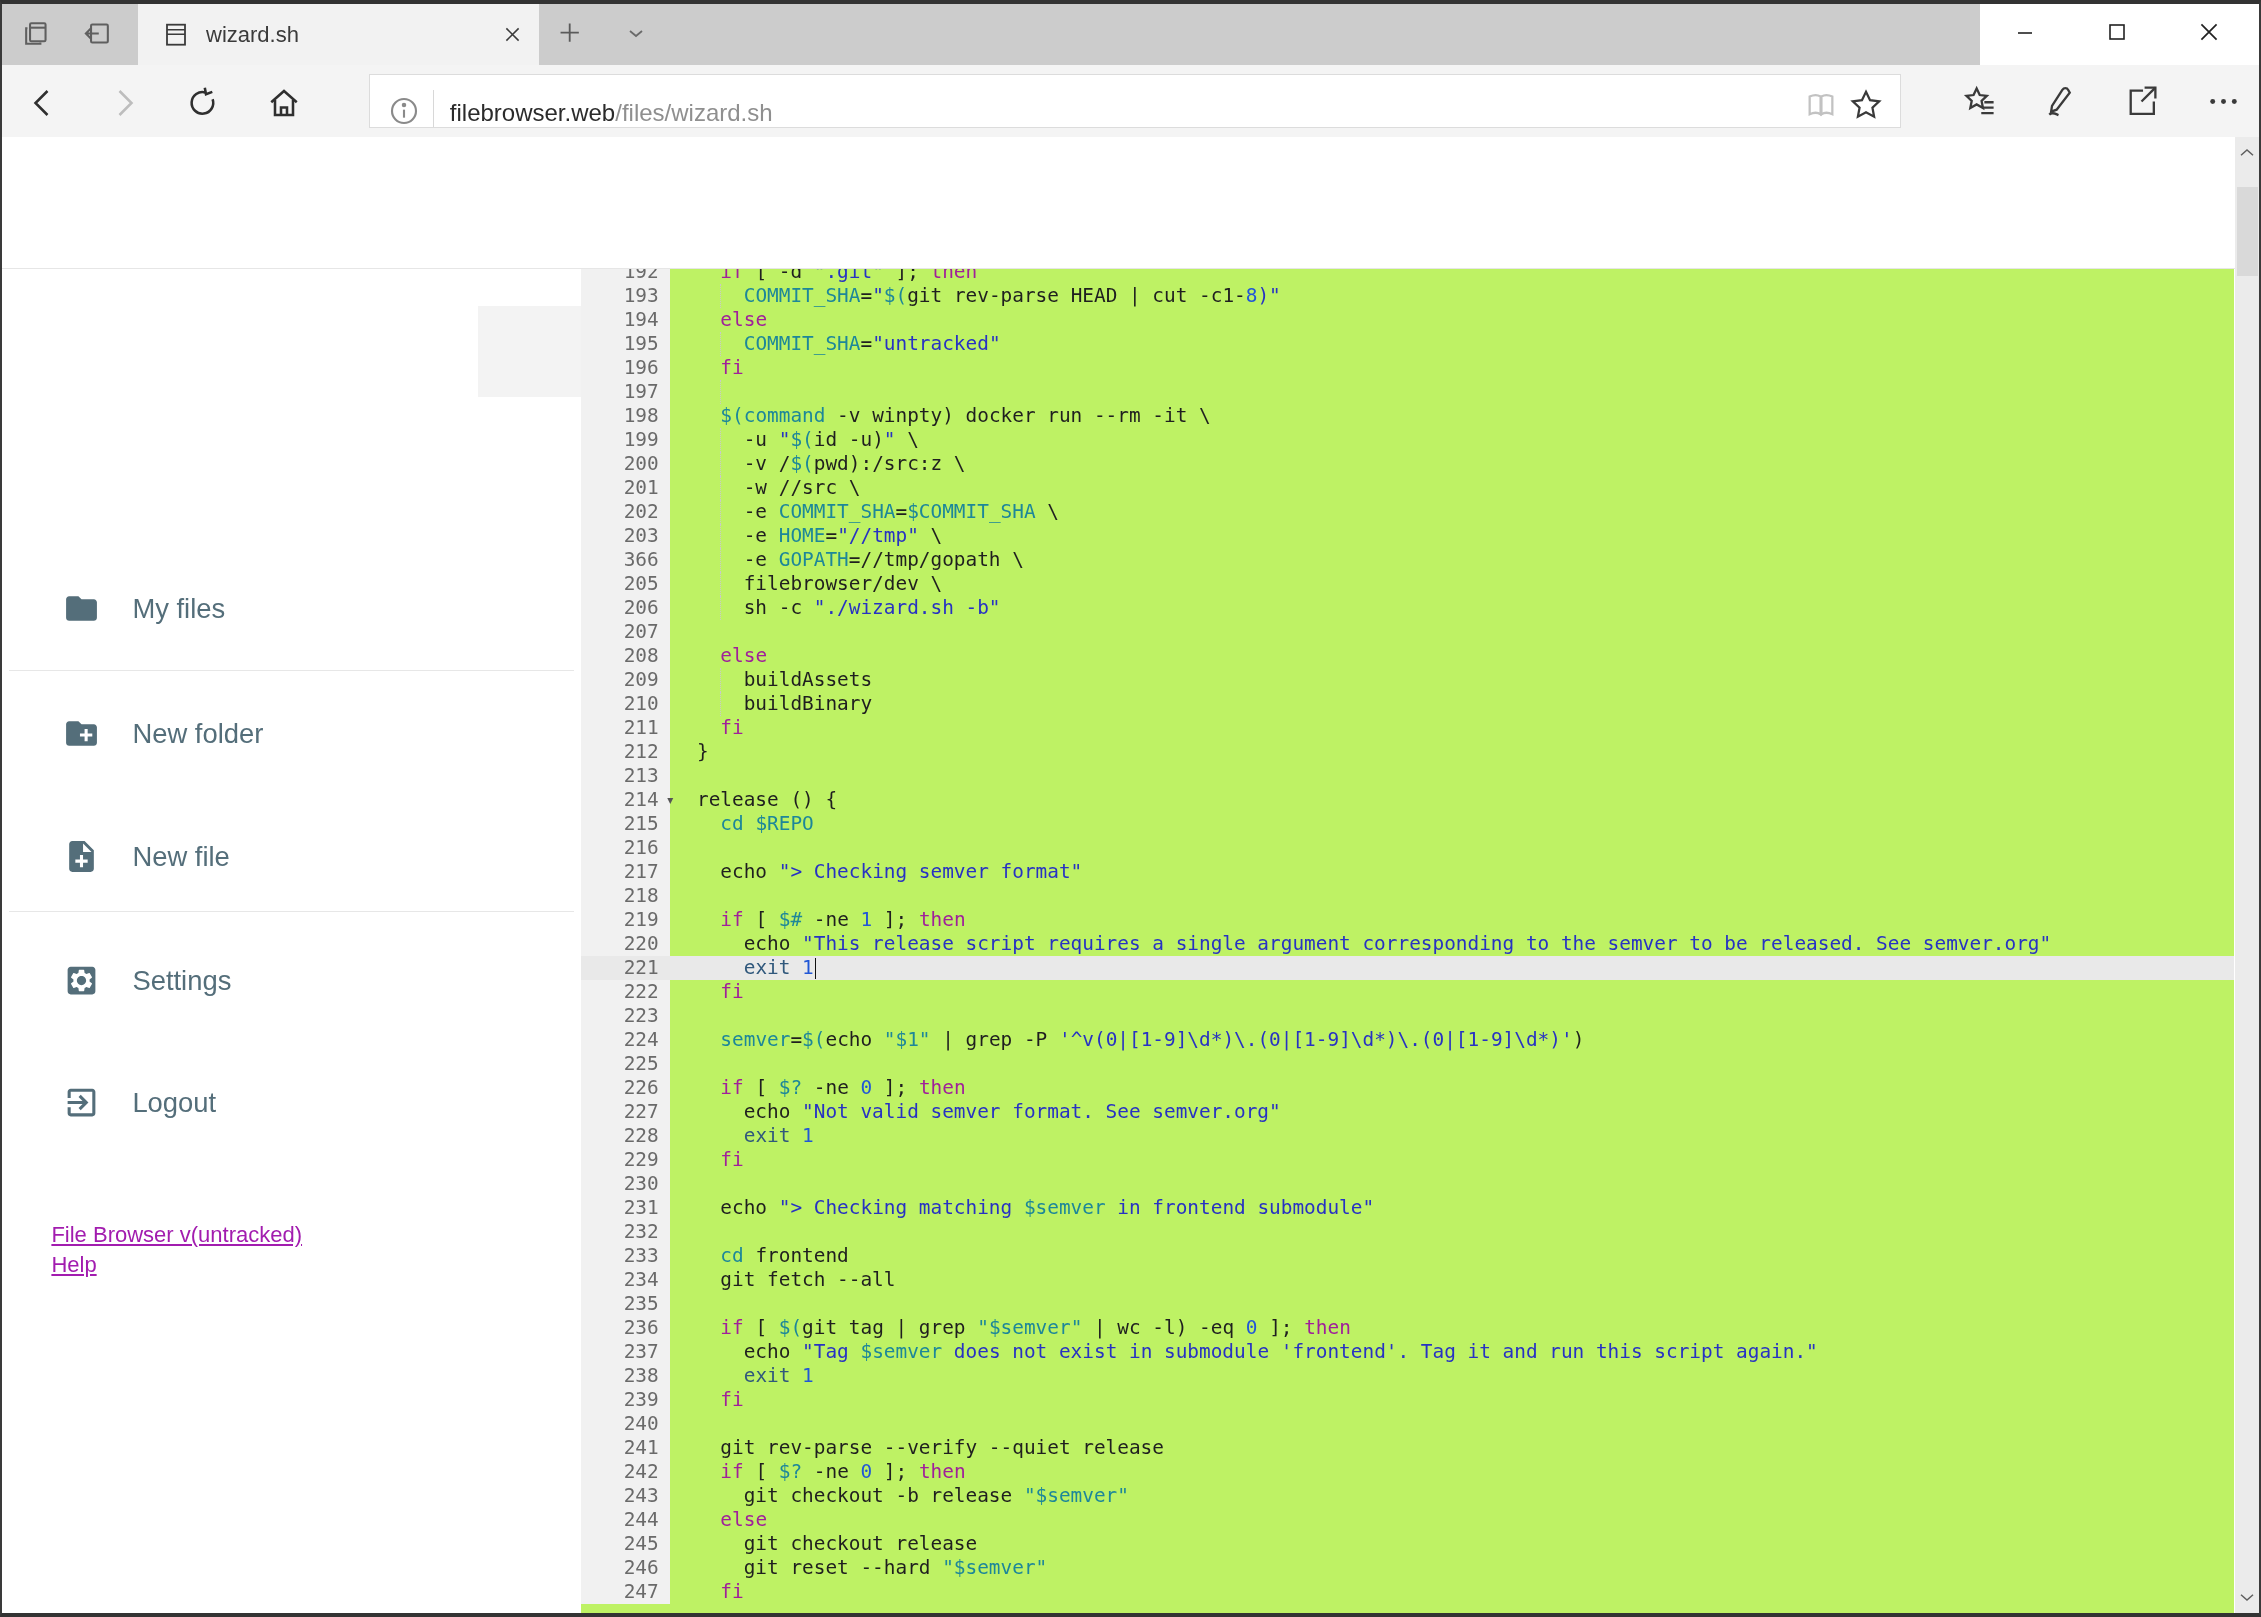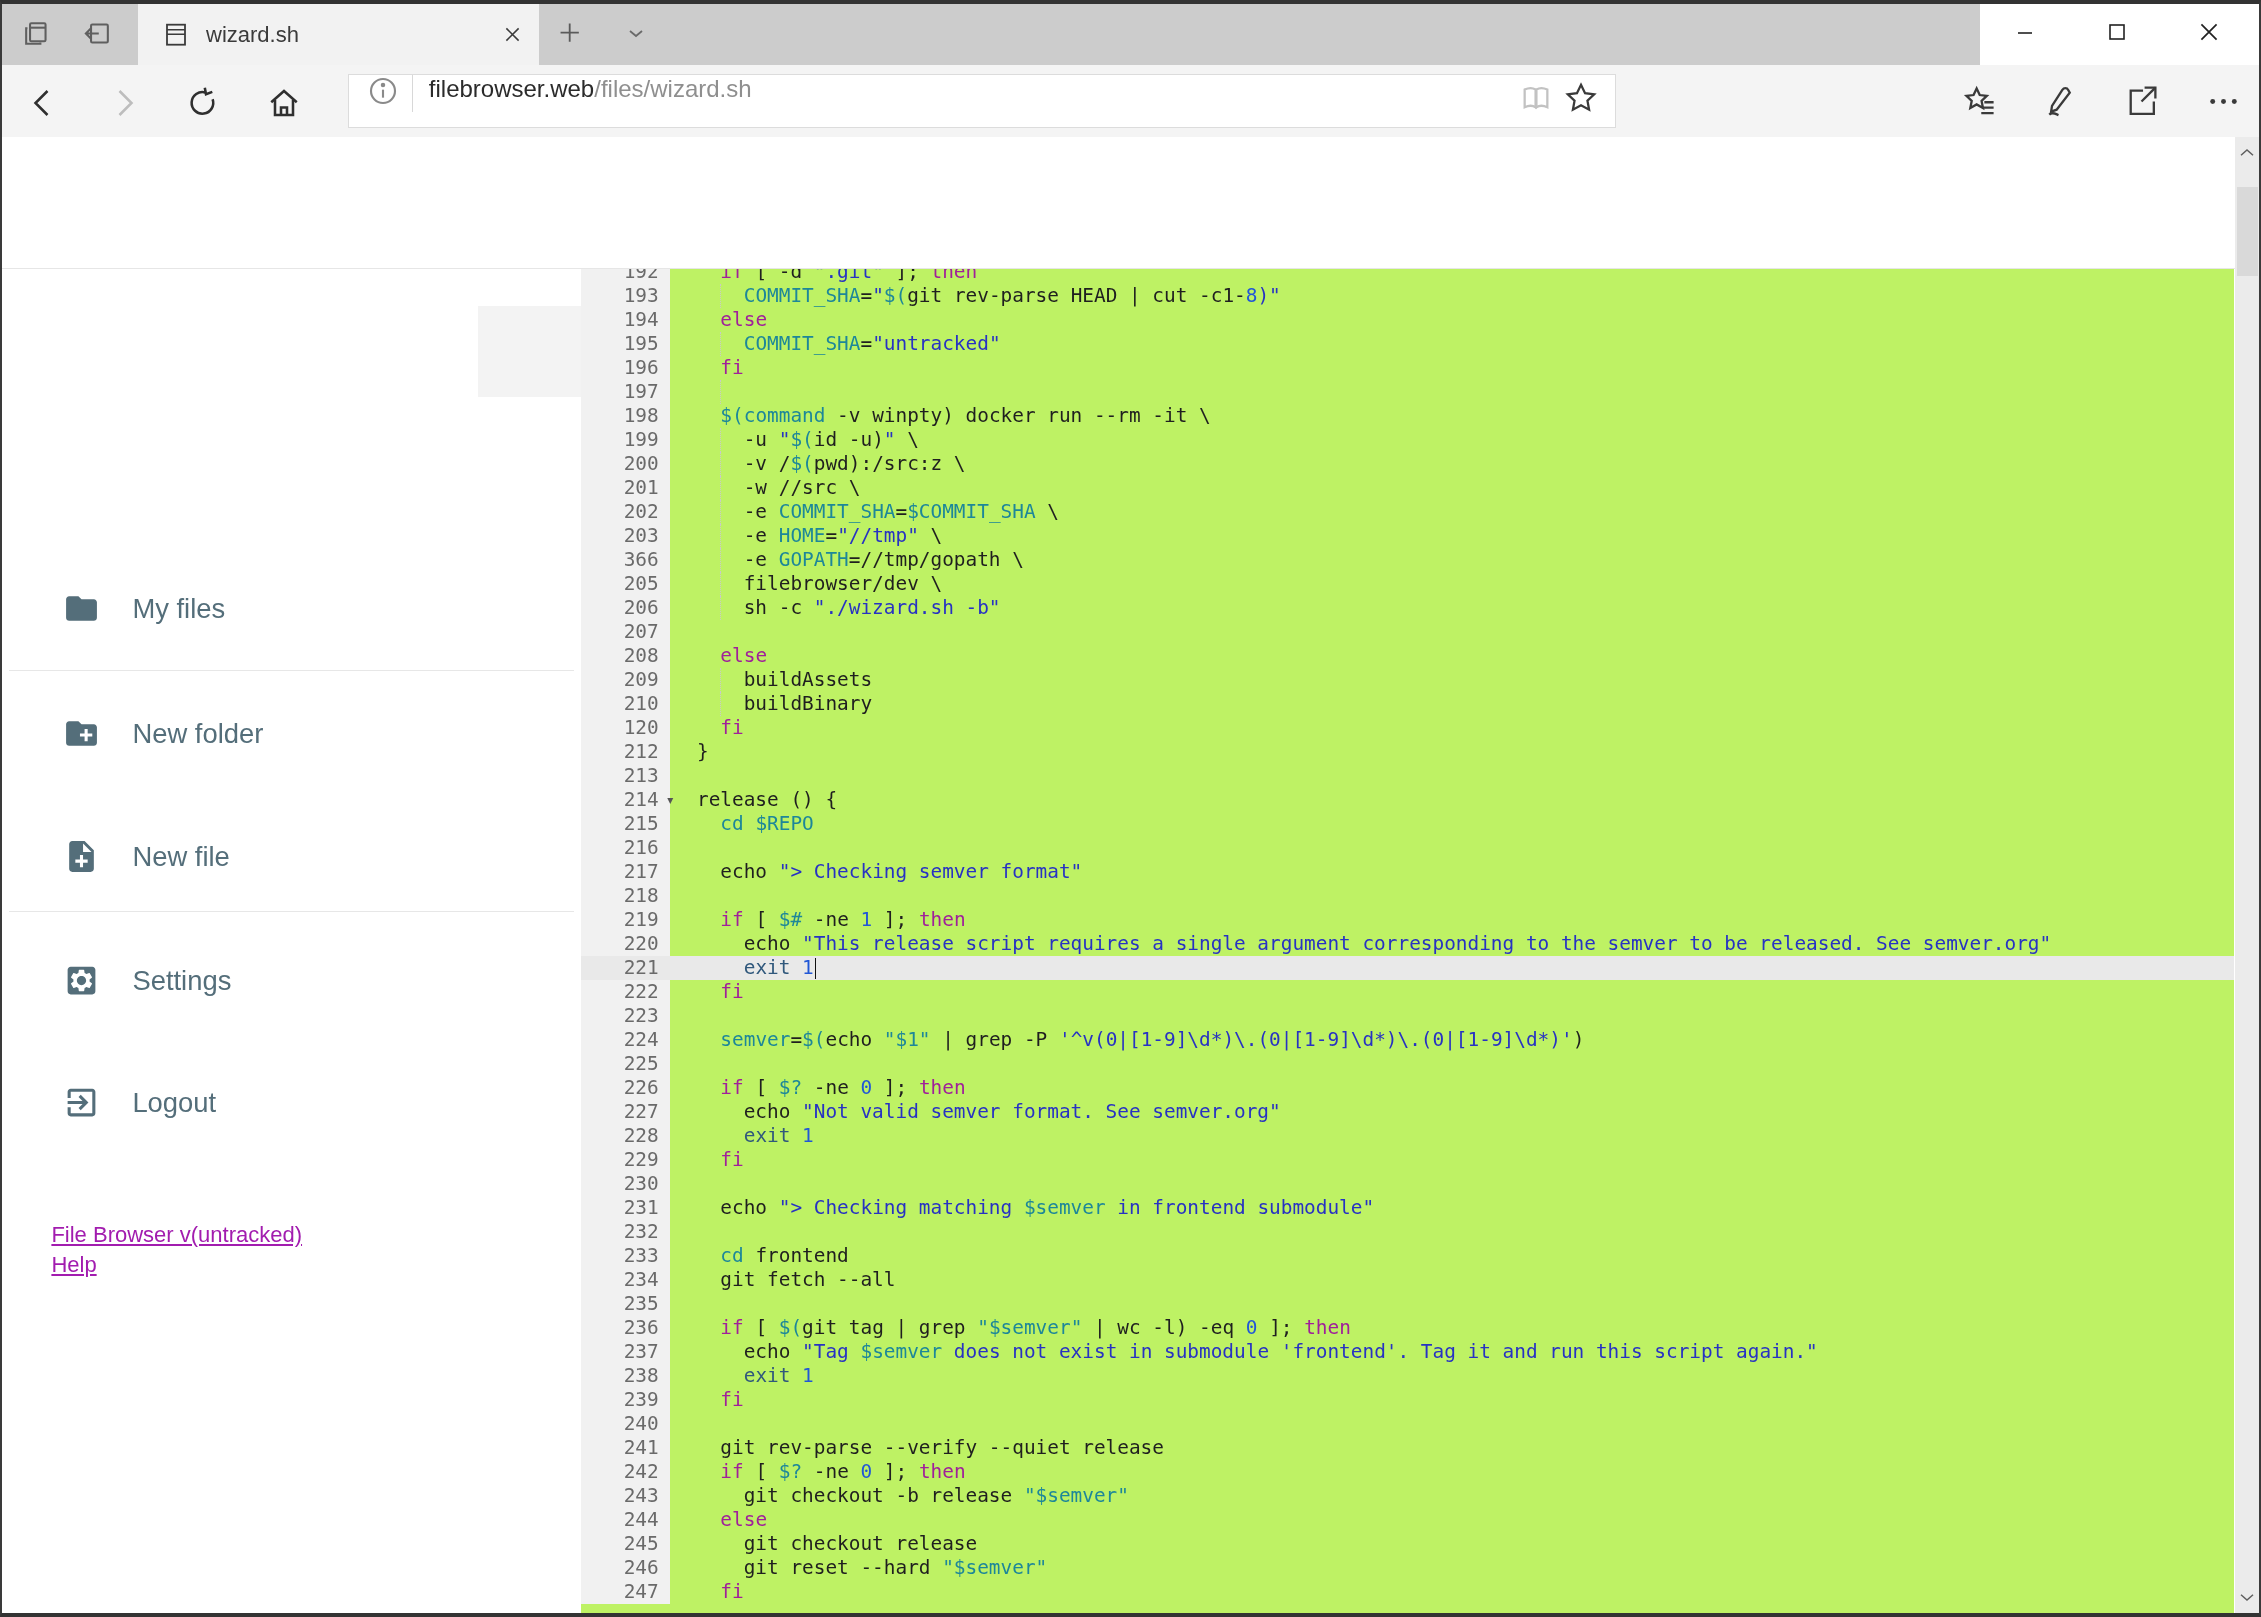--- a/index.html
+++ b/index.html
@@ -19,22 +19,22 @@
   #tab-favicon { margin-left:26px; }
   #tab-title { margin-left:18px; font-size:22px; color:#3b3b3b; flex:1; }
   #tab-close { width:40px; height:40px; margin-right:6.5px; display:flex; align-items:center; justify-content:center; }
   #newtab-btn { position:absolute; left:551px; top:14.5px; width:37px; height:37px; display:flex; align-items:center; justify-content:center;}
   #tablist-btn { position:absolute; left:617px; top:14.5px; width:37px; height:37px; display:flex; align-items:center; justify-content:center;}
   .winctl { position:absolute; top:9.7px; width:84px; height:45px; display:flex; align-items:center; justify-content:center; }
 
   
   #urlrow { position:absolute; left:0; top:65px; width:2261px; height:73px; background:#f4f4f4; }
   .nav-btn { position:absolute; top:18px; width:48px; height:39px; display:flex; align-items:center; justify-content:center; }
-  #urlfield { position:absolute; left:348px; top:9px; width:1268px; height:54px; background:#fff;
-              border:0.8px solid #dcdcdc; display:flex; align-items:flex-start; }
+  #urlfield { position:absolute; left:369px; top:9px; width:1532px; height:54px; background:#fff;
+              border:0.8px solid #dcdcdc; display:flex; align-items:flex-end; }
   #url-info { margin-left:18px; }
   #url-sep { width:0.8px; height:37px; background:#d8d8d8; margin-left:13px; }
   #url-text { margin-left:16px; font-size:24px; flex:1; white-space:nowrap; }
   #url-host { color:#2b2b2b; } #url-path { color:#8f8f8f; }
   .urlfield-icon { width:45px; height:45px; display:flex; align-items:center; justify-content:center; }
   .chrome-btn { position:absolute; top:14.5px; width:52px; height:44px; display:flex; align-items:center; justify-content:center; }
 
   
   #appheader { position:absolute; left:0; top:137px; width:2261px; height:132px; background:#fff;
                border-bottom:0.8px solid #e6e6e6; }
@@ -393,21 +393,21 @@
       </div>
       <div class="row">
         <div class="gut">209</div>
         <div class="code"><i class="ig"></i><span class="tk-t">    buildAssets</span></div>
       </div>
       <div class="row">
         <div class="gut">210</div>
         <div class="code"><i class="ig"></i><span class="tk-t">    buildBinary</span></div>
       </div>
       <div class="row">
-        <div class="gut">120</div>
+        <div class="gut">211</div>
         <div class="code"><span class="tk-t">  </span><span class="tk-k">fi</span></div>
       </div>
       <div class="row">
         <div class="gut">212</div>
         <div class="code"><span class="tk-t">}</span></div>
       </div>
       <div class="row">
         <div class="gut">213</div>
         <div class="code"></div>
       </div>

